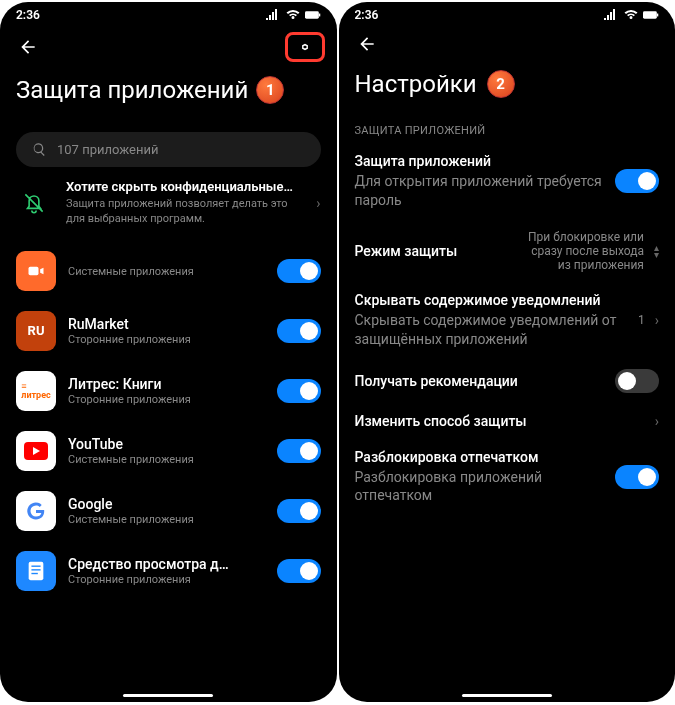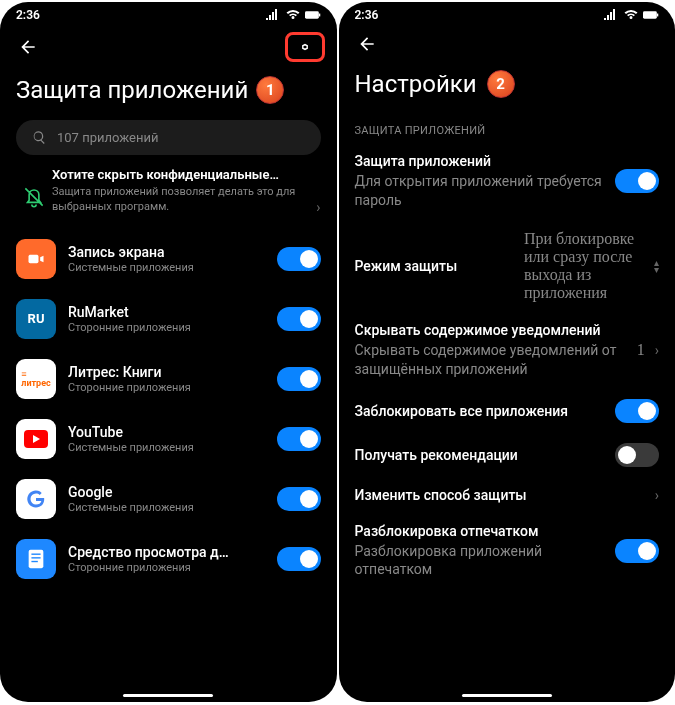--- a/index.html
+++ b/index.html
@@ -8,43 +8,43 @@
 .phone { width: 374px; height: 700px; background: #000; border-radius: 28px; overflow: hidden; position: relative; color: #fff; }
 .statusbar { display: flex; justify-content: space-between; align-items: center; padding: 6px 16px 0; font-size: 12px; font-weight: 500; }
 .sb-left { font-weight: 600; }
 .sb-right { display: flex; gap: 4px; align-items: center; }
 .sb-right svg { width: 16px; height: 12px; }
 .header { display: flex; align-items: center; justify-content: space-between; padding: 10px 16px 6px; }
 .back { width: 24px; height: 24px; display: flex; align-items: center; justify-content: center; }
 .gear-box { width: 40px; height: 30px; border: 3px solid #ff3b30; border-radius: 8px; display: flex; align-items: center; justify-content: center; margin-right: -4px; }
 .title { font-size: 24px; font-weight: 400; padding: 8px 16px 12px; display: flex; align-items: center; gap: 10px; }
 .badge { width: 28px; height: 28px; border-radius: 50%; background: radial-gradient(circle at 35% 30%, #ff7a3d, #d9411e); color: #fff; font-weight: 700; font-size: 15px; display: inline-flex; align-items: center; justify-content: center; border: 1px solid #b33; }
-.search { margin: 4px 16px 12px; background: #1c1c1c; border-radius: 24px; padding: 10px 16px; display: flex; align-items: center; gap: 10px; color: #888; font-size: 13px; }
-.promo { margin: 0 16px 14px; display: flex; align-items: flex-end; }
+.search { margin: 16px 16px 12px; background: #1c1c1c; border-radius: 24px; padding: 10px 16px; display: flex; align-items: center; gap: 10px; color: #888; font-size: 13px; }
+.promo { margin: 0 16px 14px; display: flex; gap: 14px; align-items: center; }
 .promo-icon { width: 36px; height: 36px; display: flex; align-items: center; justify-content: center; flex-shrink: 0; }
 .promo-txt { flex: 1; }
 .promo-title { font-size: 13px; font-weight: 600; color: #fff; }
 .promo-sub { font-size: 11px; color: #888; margin-top: 3px; line-height: 1.35; }
 .section-label { font-size: 11px; color: #888; padding: 6px 16px 8px; }
 .app-row { display: flex; align-items: center; padding: 10px 16px; gap: 12px; }
 .app-ico { width: 40px; height: 40px; border-radius: 9px; flex-shrink: 0; display: flex; align-items: center; justify-content: center; font-size: 10px; font-weight: 700; }
 .app-txt { flex: 1; min-width: 0; }
 .app-name { font-size: 14px; font-weight: 500; white-space: nowrap; overflow: hidden; text-overflow: ellipsis; }
 .app-sub { font-size: 11px; color: #888; margin-top: 1px; }
 .toggle { width: 44px; height: 24px; border-radius: 12px; position: relative; flex-shrink: 0; }
 .toggle.on { background: #0a84ff; }
 .toggle.off { background: #3a3a3a; }
 .toggle::after { content: ''; position: absolute; width: 18px; height: 18px; border-radius: 50%; background: #fff; top: 3px; }
 .toggle.on::after { right: 3px; }
 .toggle.off::after { left: 3px; }
 .set-row { padding: 10px 16px; display: flex; align-items: center; gap: 10px; }
 .set-main { flex: 1; }
 .set-title { font-size: 14px; font-weight: 500; }
 .set-sub { font-size: 14px; color: #888; margin-top: 3px; line-height: 1.35; }
-.set-val { font-size: 16px; color: #888; text-align: left; max-width: 120px; font-family: Liberation Serif, serif; }
+.set-val { font-size: 12px; color: #888; text-align: right; max-width: 120px; }
 .chev { color: #666; font-size: 14px; }
 .home-bar { position: absolute; bottom: 5px; left: 50%; transform: translateX(-50%); width: 90px; height: 3px; background: #fff; border-radius: 2px; }
 .sect-hdr { font-size: 11px; color: #888; padding: 14px 16px 6px; letter-spacing: 0.3px; }
 .updown { color:#666; font-size:10px; line-height:0.7; display:flex; flex-direction:column; }
 </style>
 </head>
 <body>
 
 <div class="wrap">
 
@@ -100,27 +100,26 @@
   </div>
   <div id="app-list">
         <div class="app-row">
           <div class="app-ico" style="background:#ff6a2b">
             <svg width="20" height="20" viewBox="0 0 24 24">
               <rect x="3" y="7" width="12" height="10" rx="2" fill="#fff"></rect>
               <path fill="#fff" d="M17 10l4-2v8l-4-2z"></path>
             </svg>
           </div>
   <div class="app-txt">
-            <div class="app-name">Запись экрана</div>
   <div class="app-sub">Системные приложения</div>
           </div>
   <div class="toggle on"></div>
         </div>
         <div class="app-row">
-          <div class="app-ico" style="background:#0369a1">
+          <div class="app-ico" style="background:#c2410c">
             <span style="color:#fff;font-size:13px;font-weight:700">RU</span>
           </div>
   <div class="app-txt">
             <div class="app-name">RuMarket</div>
   <div class="app-sub">Сторонние приложения</div>
           </div>
   <div class="toggle on"></div>
         </div>
         <div class="app-row">
           <div class="app-ico" style="background:#ffffff">
@@ -226,26 +225,20 @@
         <div class="set-row">
           <div class="set-main">
             <div class="set-title">Скрывать содержимое уведомлений</div>
             <div class="set-sub">Скрывать содержимое уведомлений от защищённых приложений</div>
           </div>
           <div class="set-val">1</div>
           <span class="chev">›</span>
         </div>
         <div class="set-row">
           <div class="set-main">
-            <div class="set-title">Заблокировать все приложения</div>
-          </div>
-          <div class="toggle on"></div>
-        </div>
-        <div class="set-row">
-          <div class="set-main">
             <div class="set-title">Получать рекомендации</div>
           </div>
           <div class="toggle off"></div>
         </div>
       </div>
   <div id="rows2">
         <div class="set-row">
           <div class="set-main">
             <div class="set-title">Изменить способ защиты</div>
           </div>

